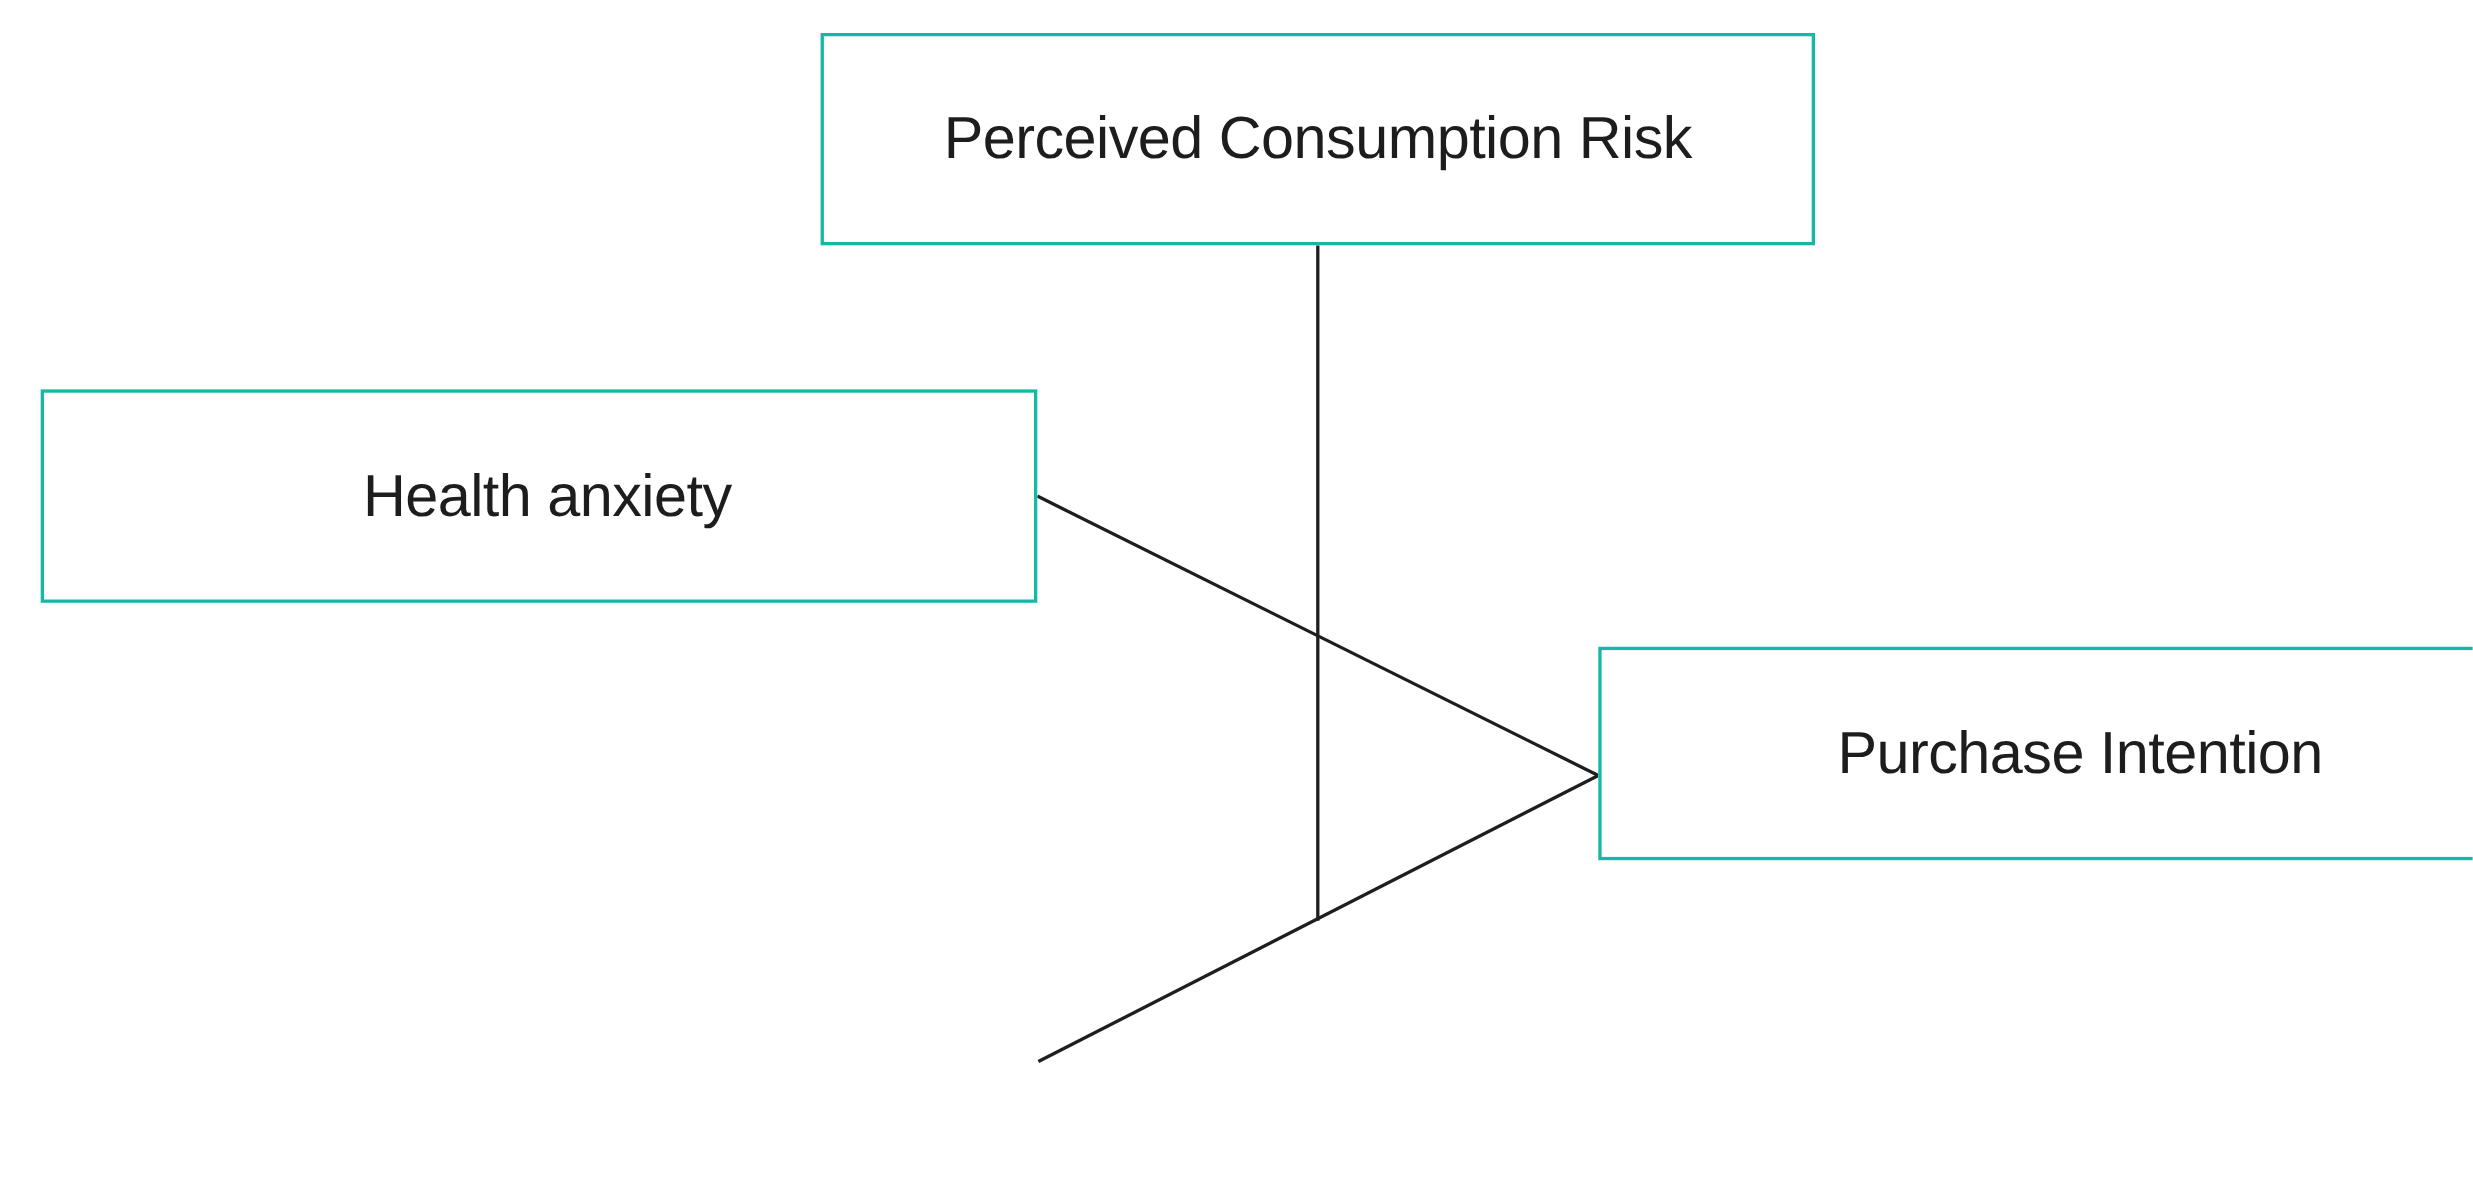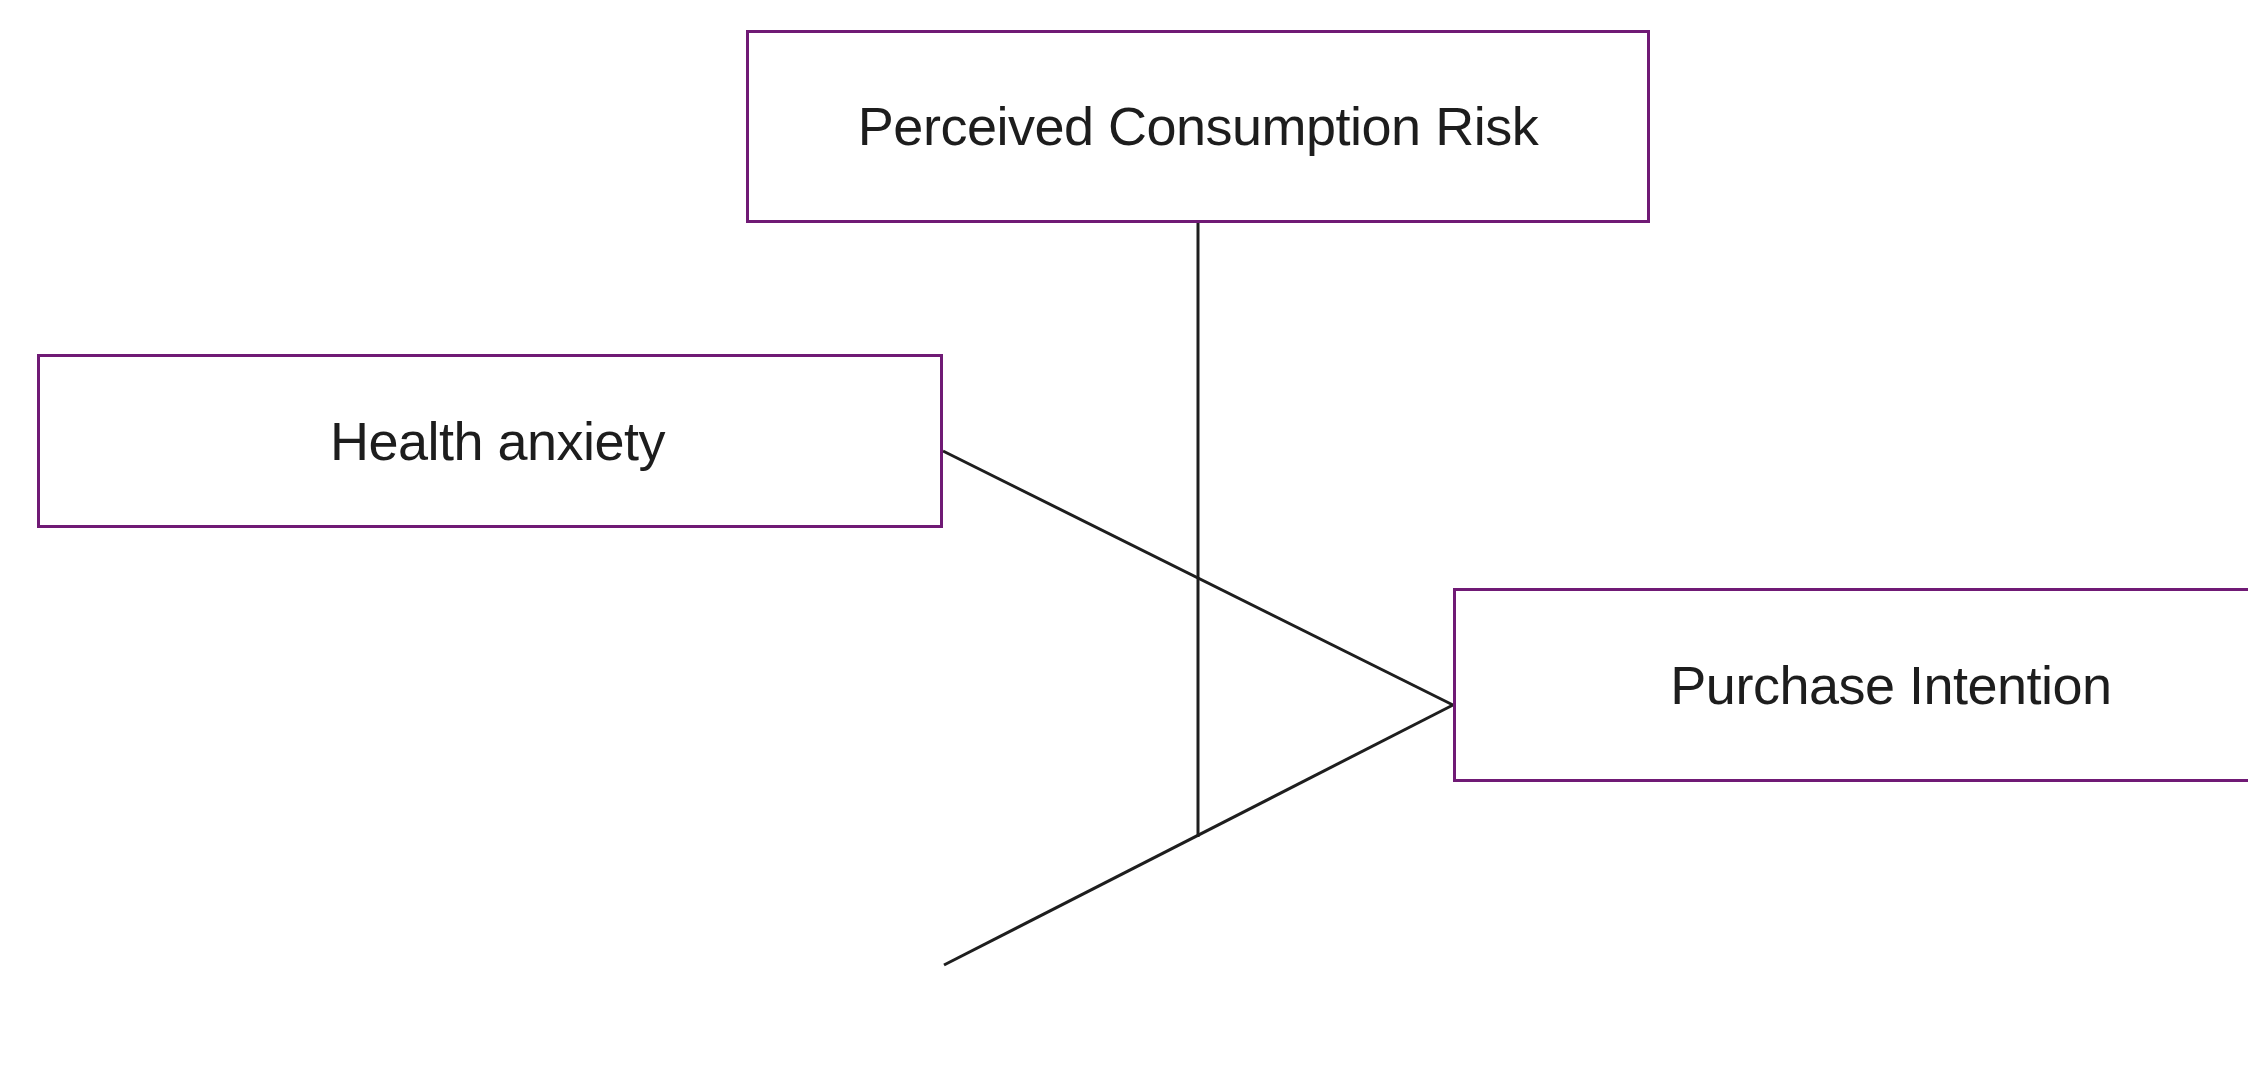--- a/index.html
+++ b/index.html
@@ -19,36 +19,36 @@
     position: absolute;
     left: 0;
     top: 0;
     width: 2248px;
     height: 1089px;
     pointer-events: none;
   }
   .node {
     position: absolute;
     box-sizing: border-box;
-    border: 3px solid #701a75;
+    border: 3px solid #14b8a6;
     background: #ffffff;
     display: flex;
     align-items: center;
     justify-content: center;
     text-align: center;
   }
   .node-label {
     font-size: 54px;
     letter-spacing: -0.5px;
     color: #1d1d1d;
     line-height: 1.2;
     white-space: nowrap;
   }
   .node-perceived    { left: 746px;  top: 30px;  width: 904px; height: 193px; }
-  .node-health       { left: 37px;   top: 354px; width: 906px; height: 174px; padding-left: 15px; }
+  .node-health       { left: 37px;   top: 354px; width: 906px; height: 194px; padding-left: 15px; }
   .node-traditional  { left: 38px;   top: 868px; width: 906px; height: 195px; }
   .node-purchase     { left: 1453px; top: 588px; width: 876px; height: 194px; }
   .edge-line {
     stroke: #1e1e1e;
     stroke-width: 3;
     fill: none;
   }
 </style>
 </head>
 <body>

